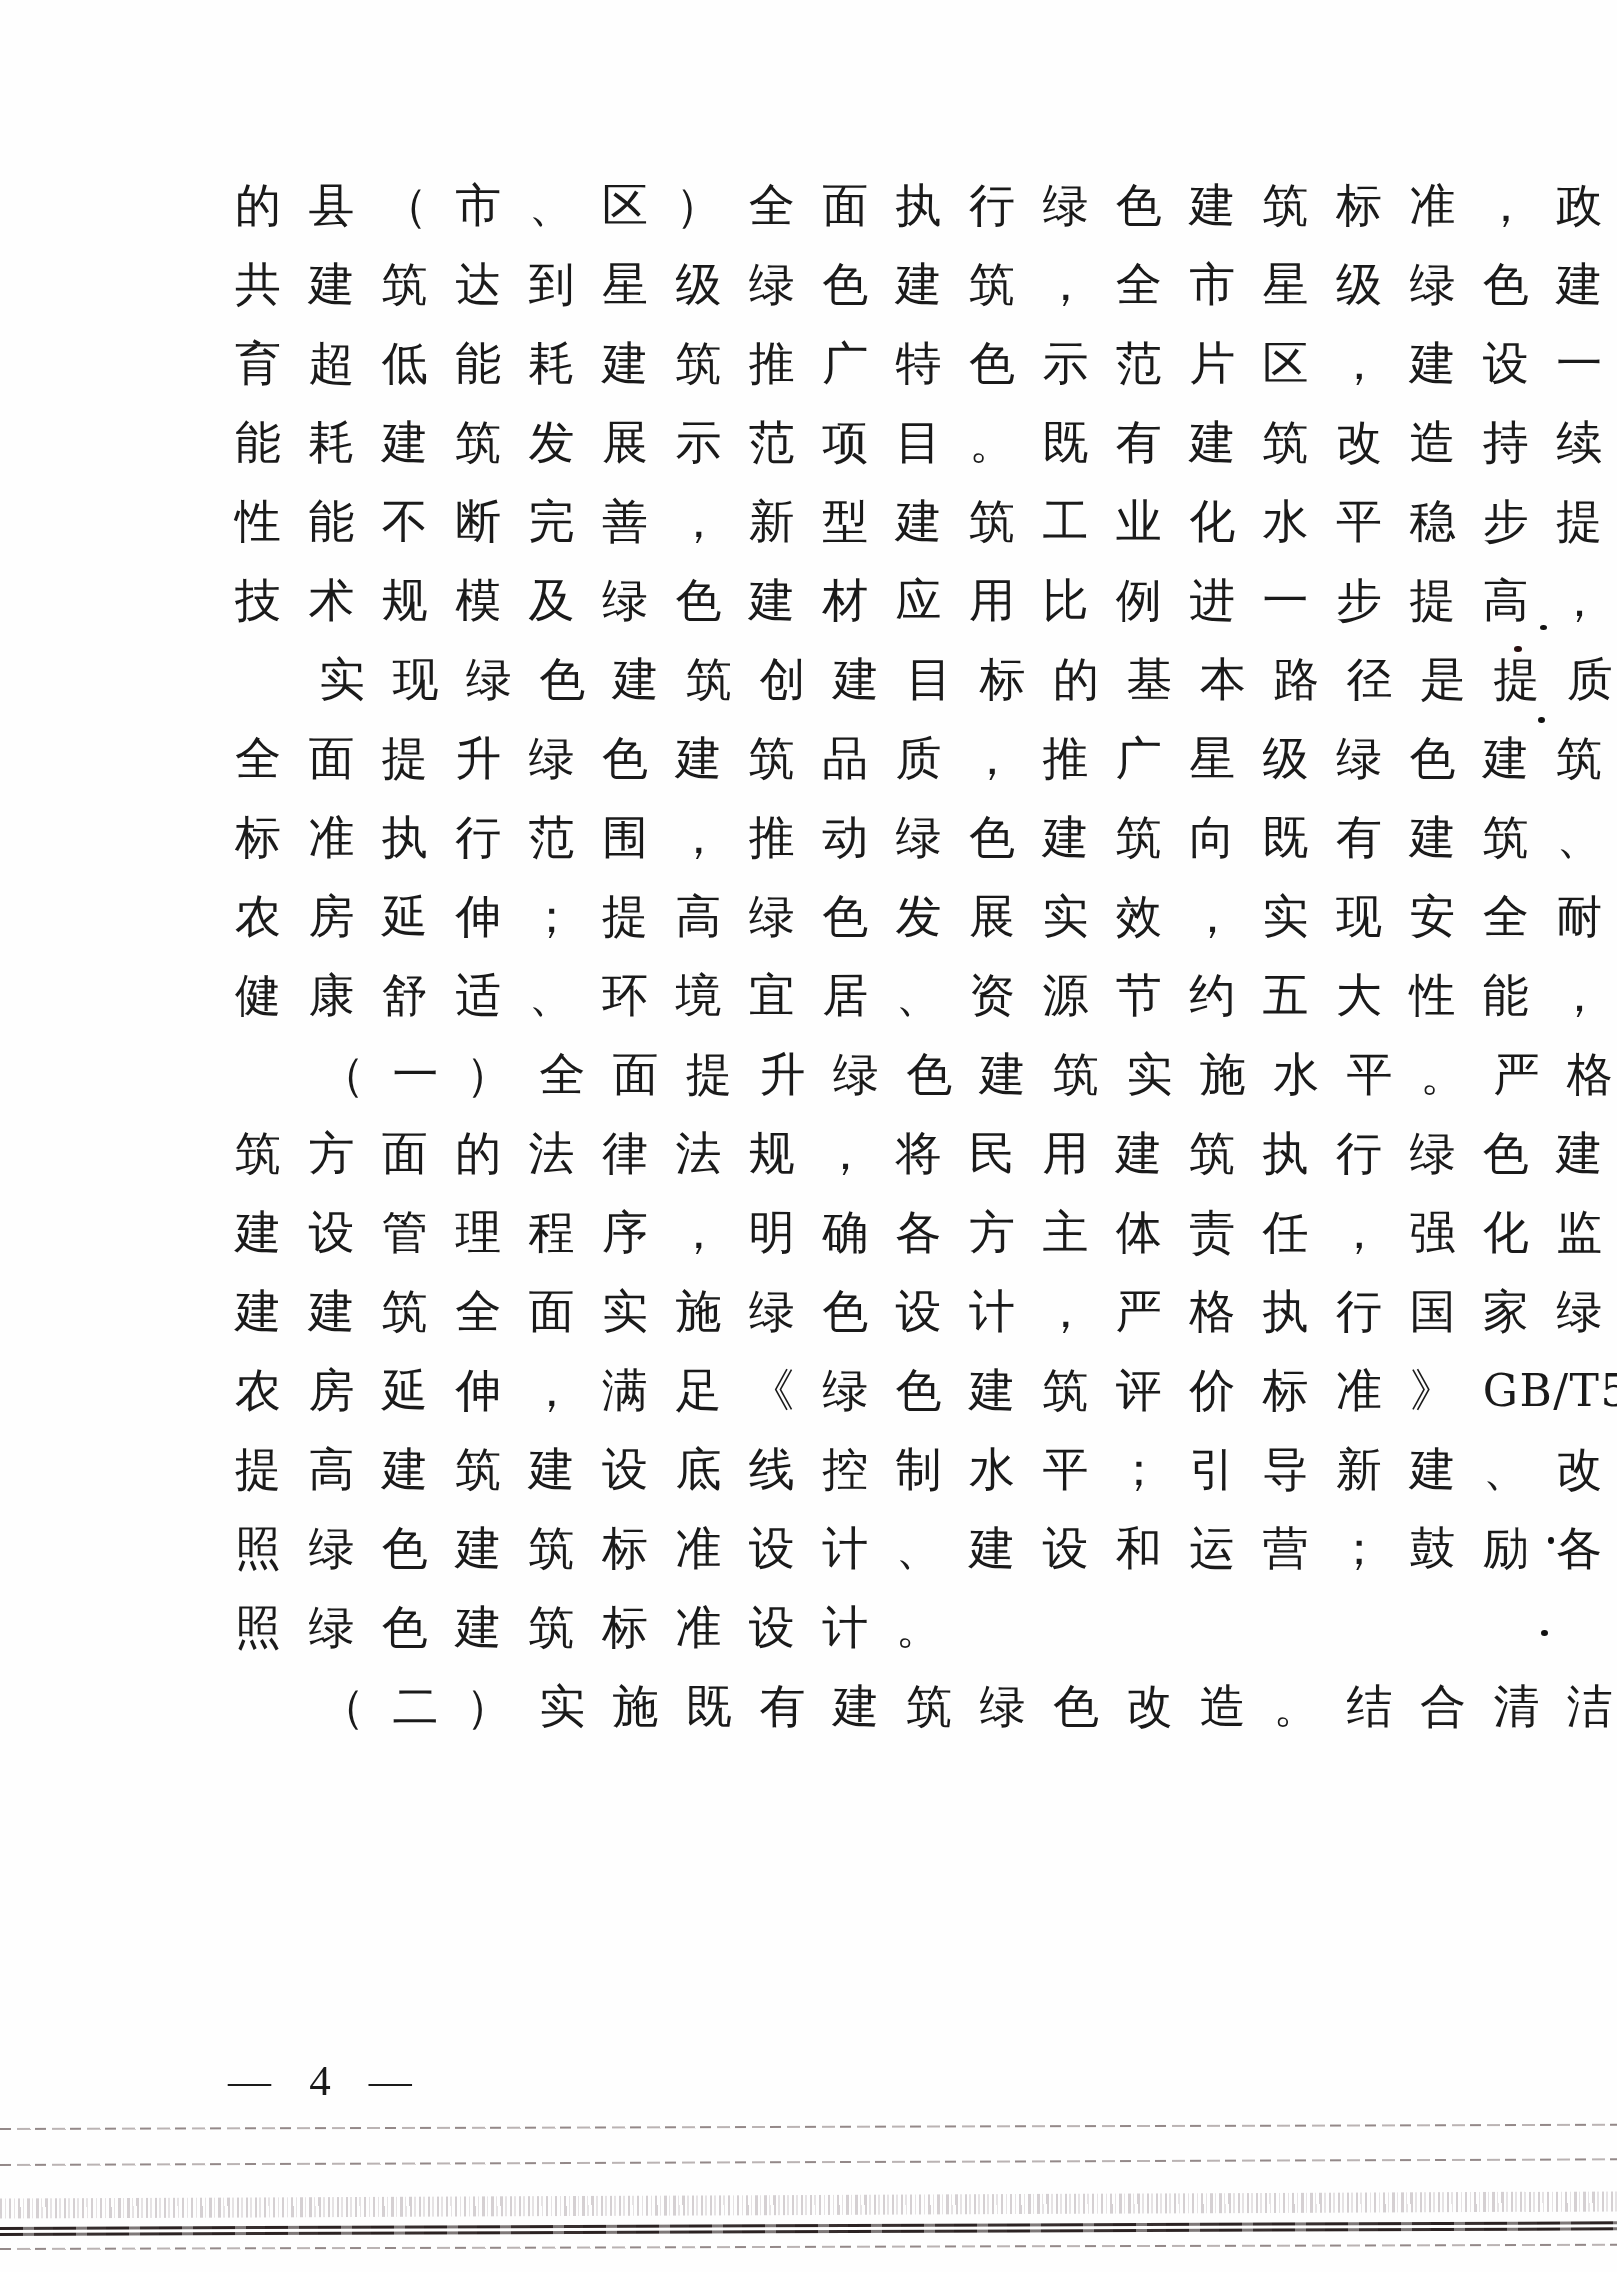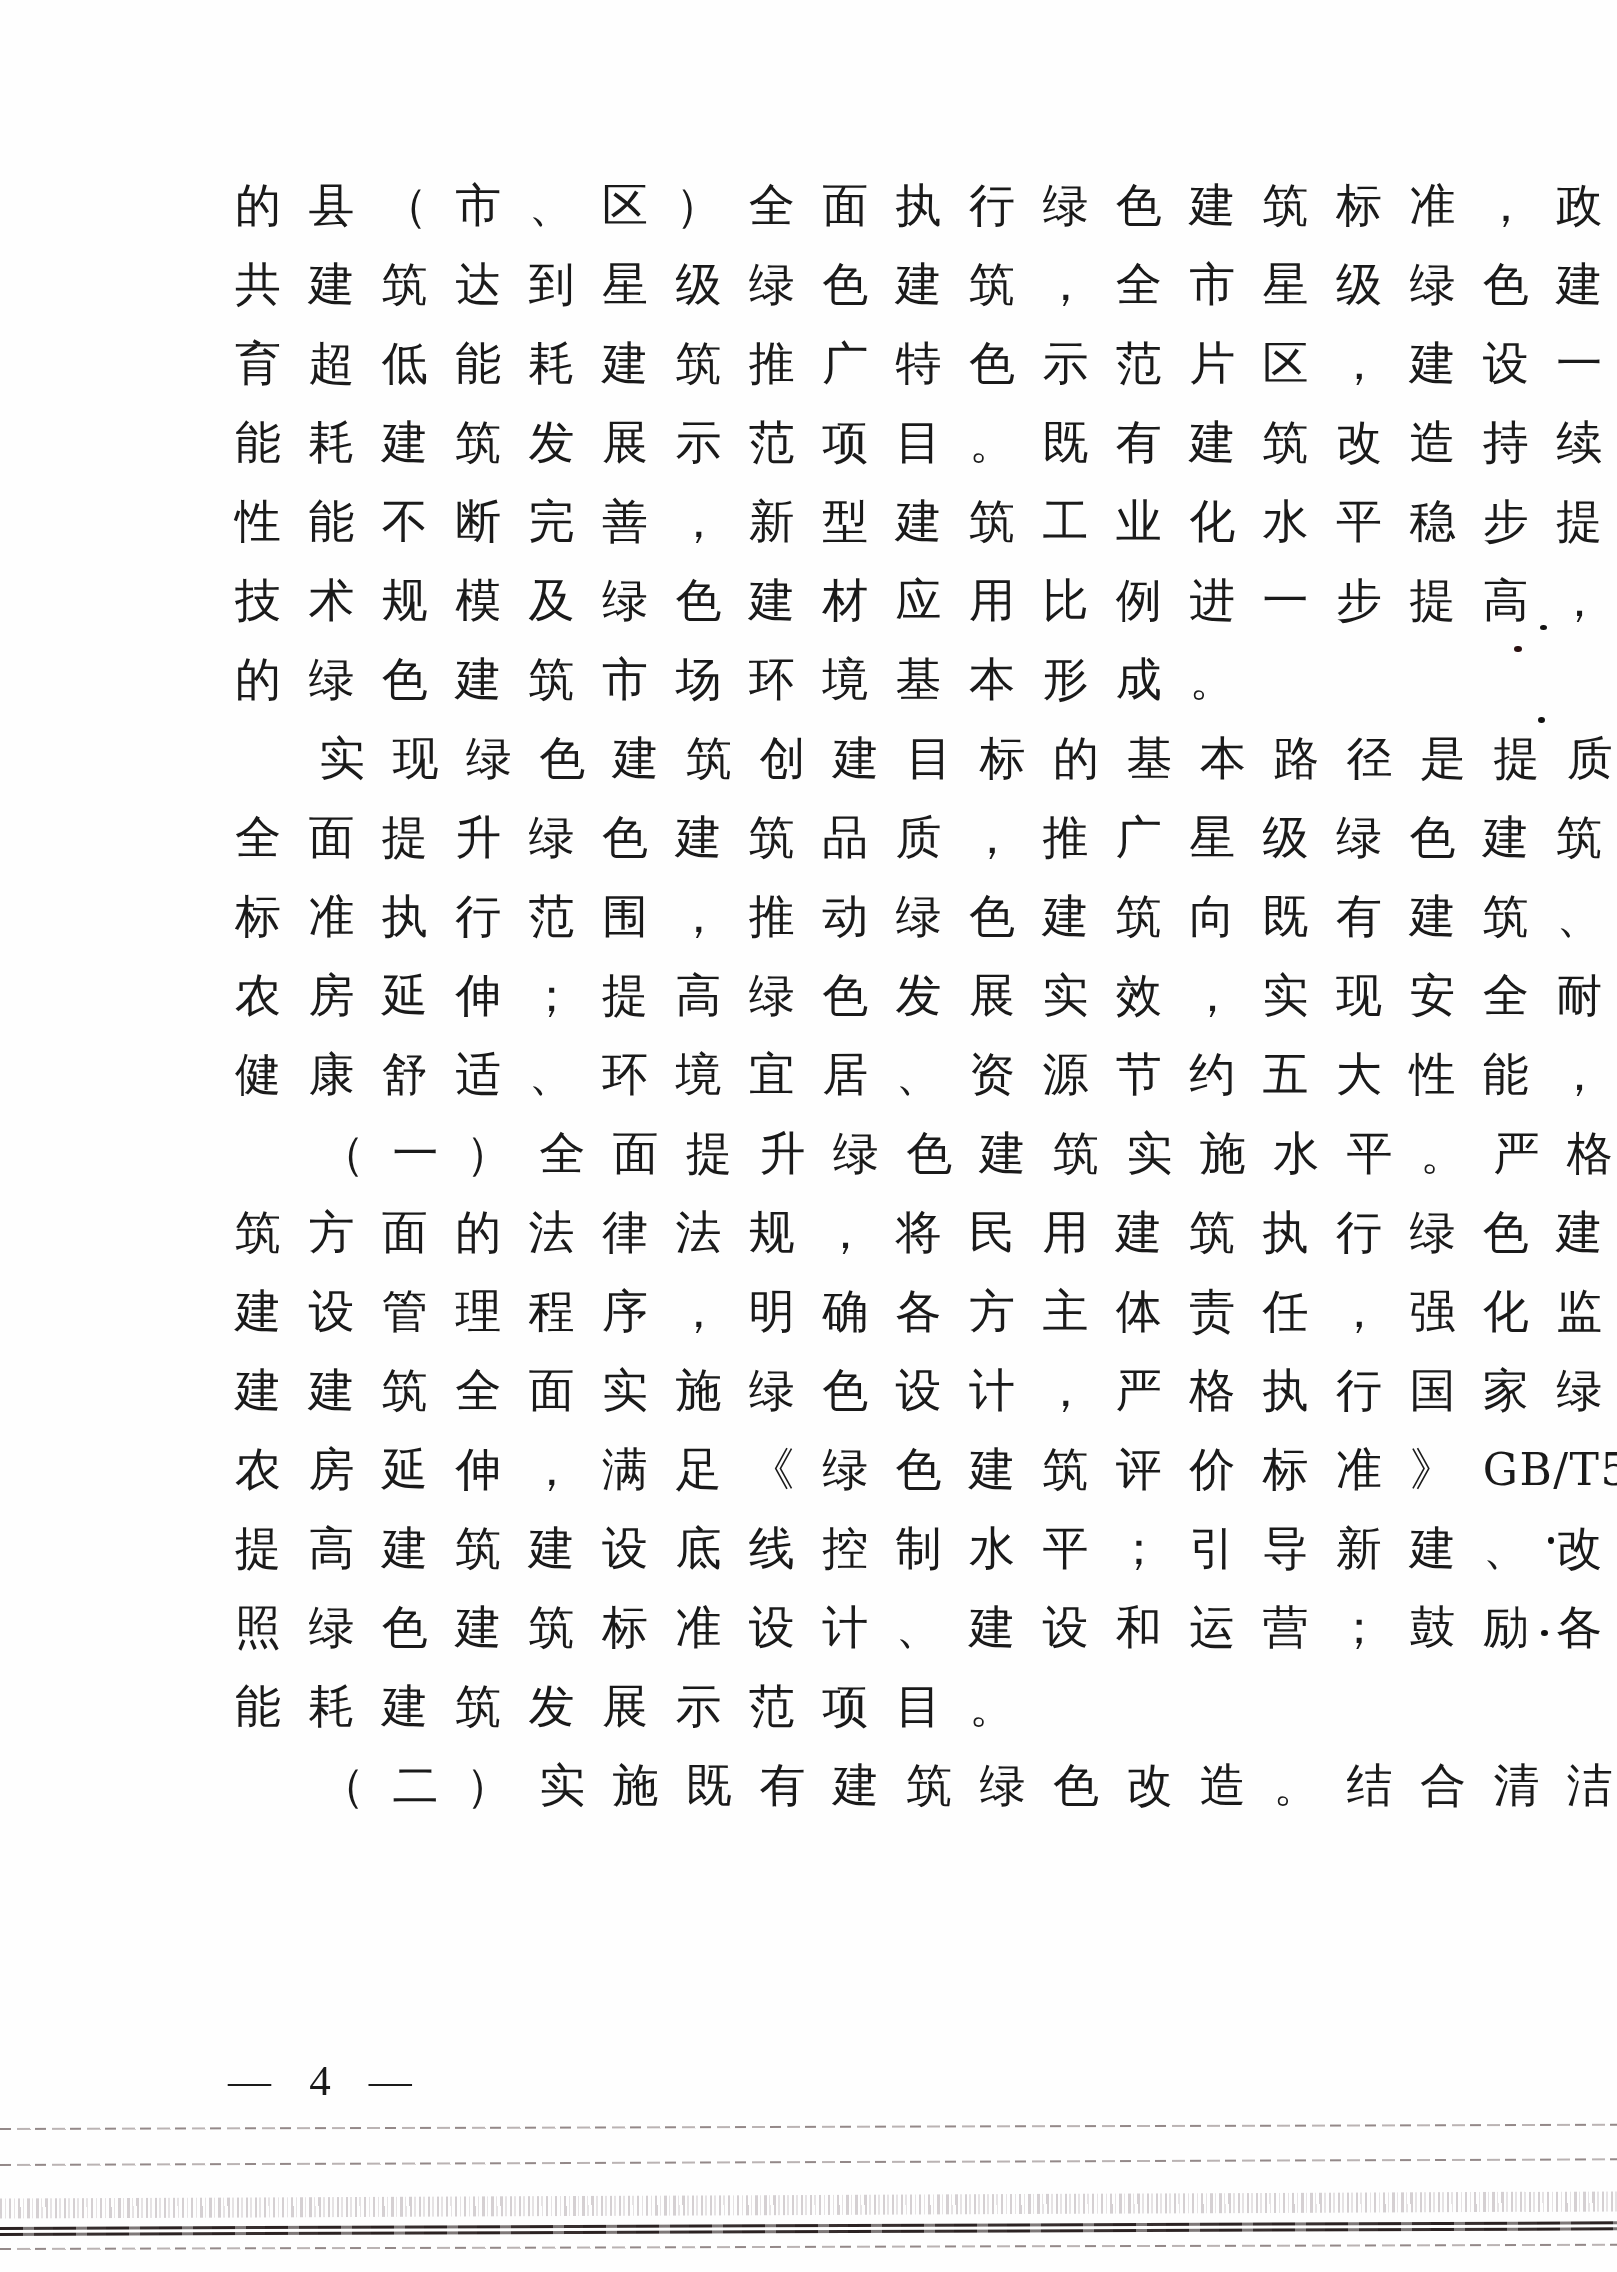--- a/index.html
+++ b/index.html
@@ -90,34 +90,33 @@
 
 <div class="page">
 
   <div class="body-text">
     <div class="line">的县（市、区）全面执行绿色建筑标准，政府投资和大型公</div>
     <div class="line">共建筑达到星级绿色建筑，全市星级绿色建筑持续增加。培</div>
     <div class="line">育超低能耗建筑推广特色示范片区，建设一批引领绿色超低</div>
     <div class="line">能耗建筑发展示范项目。既有建筑改造持续推进，住宅健康</div>
     <div class="line">性能不断完善，新型建筑工业化水平稳步提升，装配式建筑</div>
     <div class="line">技术规模及绿色建材应用比例进一步提高，以消费者为主体</div>
-    <div class="line">的绿色建筑市场环境基本形成。</div>
     <div class="line indent">实现绿色建筑创建目标的基本路径是提质、扩面、增效。</div>
     <div class="line">全面提升绿色建筑品质，推广星级绿色建筑；扩大绿色建筑</div>
     <div class="line">标准执行范围，推动绿色建筑向既有建筑、绿色城区、连片</div>
     <div class="line">农房延伸；提高绿色发展实效，实现安全耐久、服务便捷、</div>
     <div class="line">健康舒适、环境宜居、资源节约五大性能，切实增强人民群</div>
     <div class="line indent">（一）全面提升绿色建筑实施水平。严格执行省绿色建</div>
     <div class="line">筑方面的法律法规，将民用建筑执行绿色建筑标准纳入工程</div>
     <div class="line">建设管理程序，明确各方主体责任，强化监督实施。推动新</div>
     <div class="line">建建筑全面实施绿色设计，严格执行国家绿色建筑工程建设</div>
     <div class="line"><span>农房延伸，满足《绿色建筑评价标准》</span><span class="ascii">GB/T50378-2019</span></div>
     <div class="line">提高建筑建设底线控制水平；引导新建、改（扩）建建筑按</div>
     <div class="line">照绿色建筑标准设计、建设和运营；鼓励各县（市、区）全</div>
-    <div class="line">能耗建筑发展示范项目。</div>
+    <div class="line">照绿色建筑标准设计。</div>
     <div class="line indent">（二）实施既有建筑绿色改造。结合清洁取暖、城镇老</div>
   </div>
 
   <div class="page-number">— 4 —</div>
 
   <div class="speck" style="left:1540px;top:625px;width:6.9px;height:5.3px;"></div>
   <div class="speck" style="left:1514px;top:646px;width:7.6px;height:6.1px;background:#2a1010;"></div>
   <div class="speck" style="left:1538px;top:717px;width:6.9px;height:6.1px;"></div>
   <div class="speck" style="left:1548px;top:1537px;width:6.1px;height:6.9px;"></div>
   <div class="speck" style="left:1541px;top:1630px;width:6.9px;height:6.1px;"></div>

